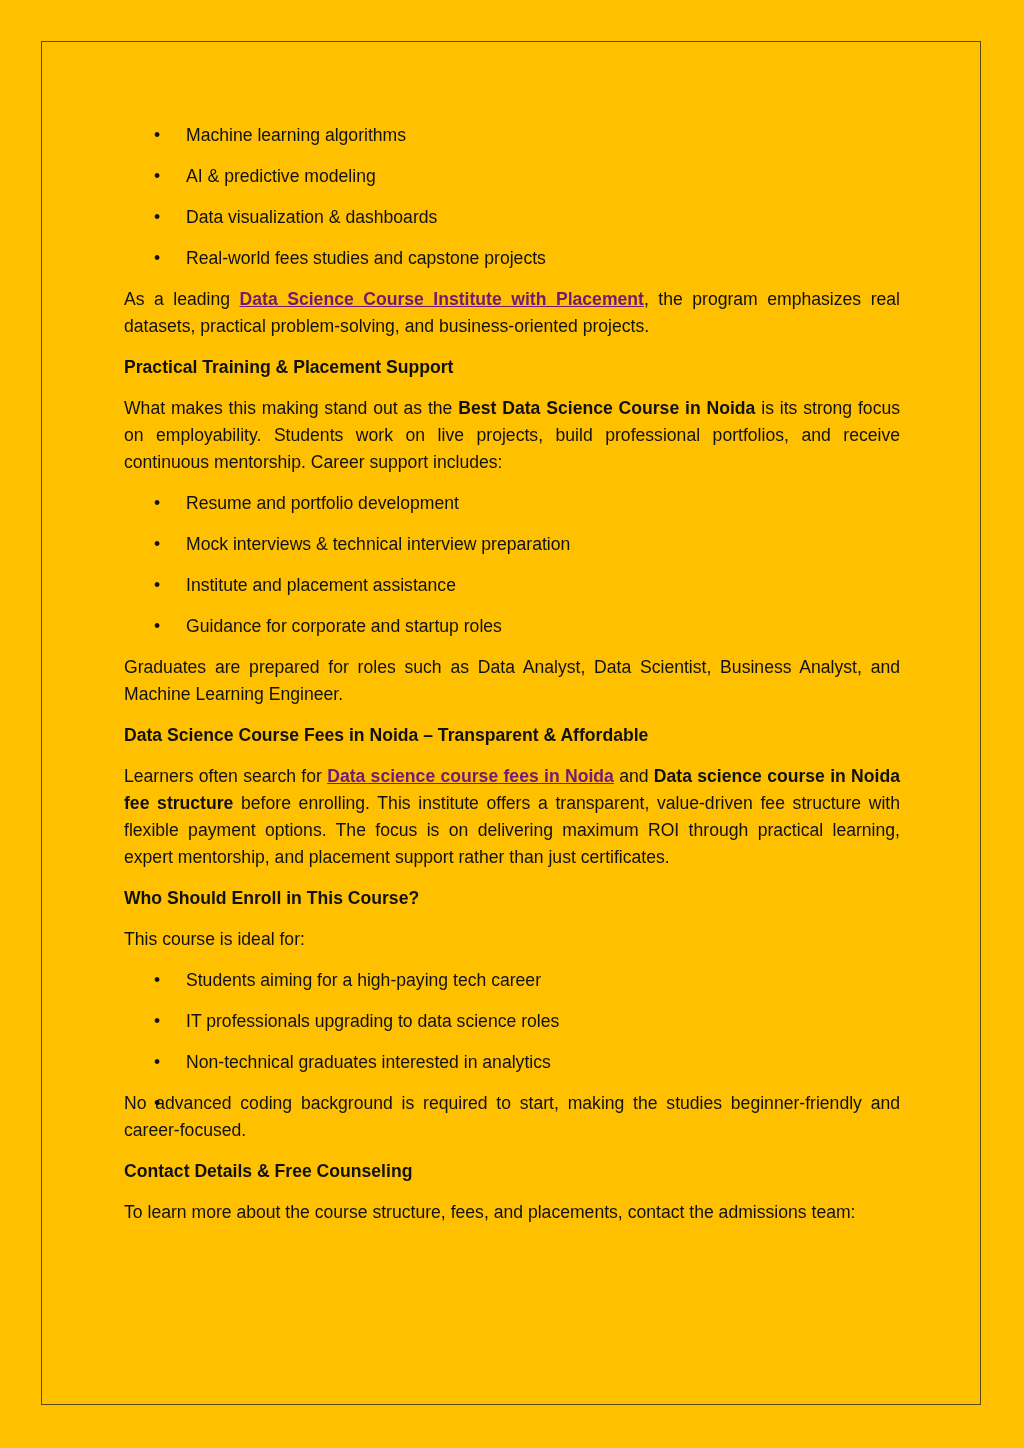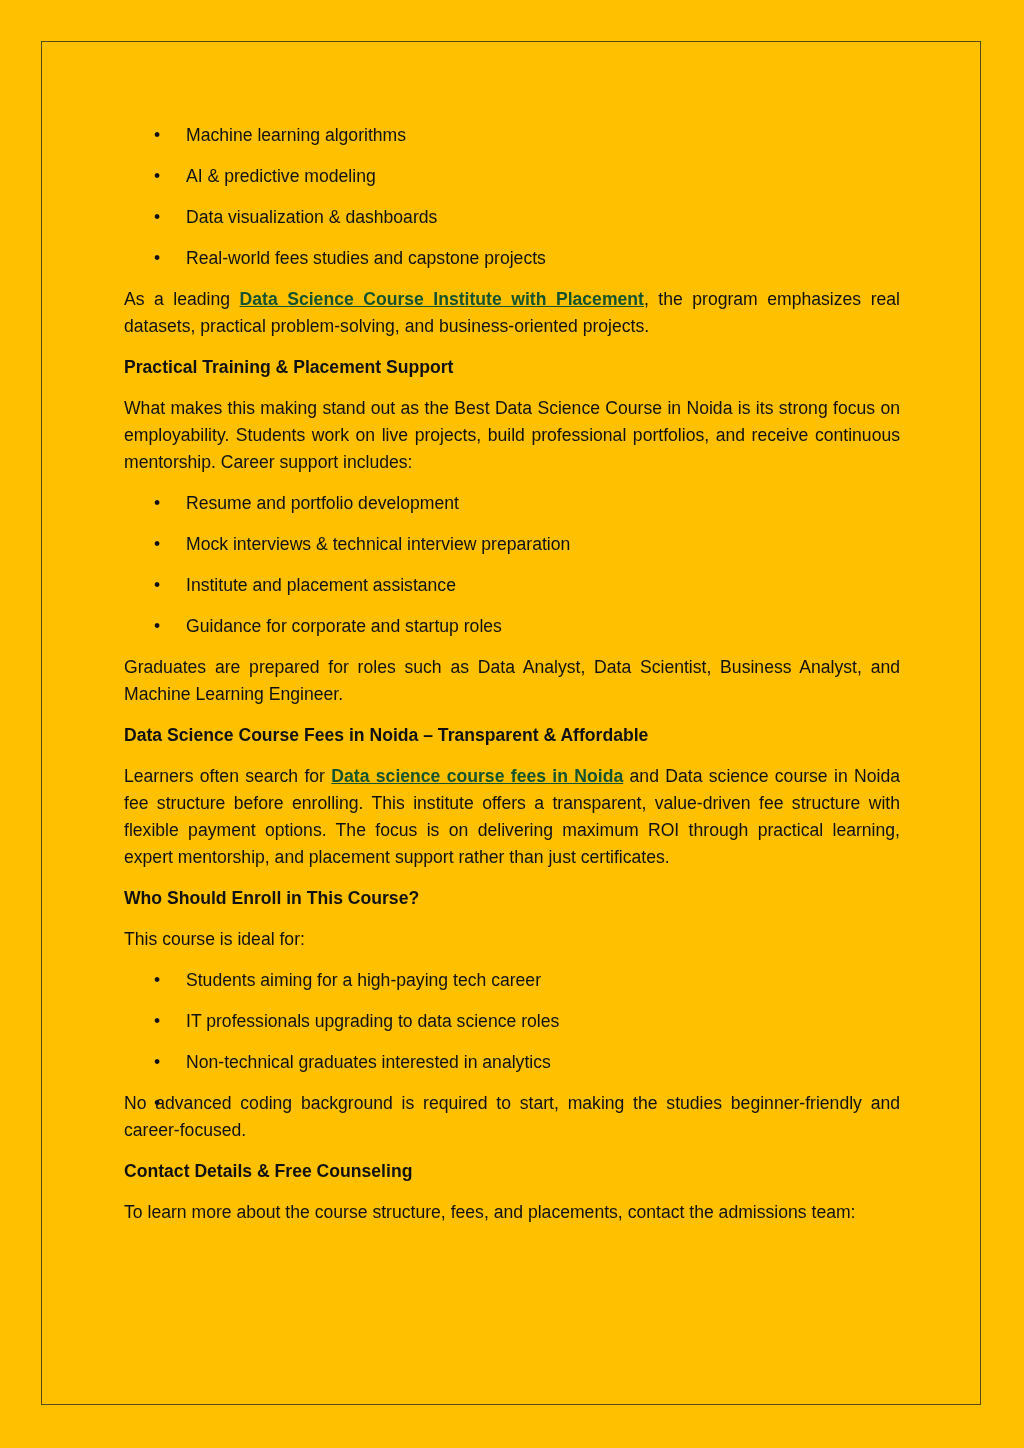--- a/index.html
+++ b/index.html
@@ -23,22 +23,22 @@
     left:124px; top:122px;
     width:776px;
     font-size:17.6px;
     line-height:27px;
   }
   .content p { margin:0 0 14px 0; text-align:justify; }
   .content ul { margin:0 0 14px 0; padding:0; list-style:none; }
   .content li { position:relative; padding-left:62px; margin:0 0 14px 0; }
   .content li .bullet { position:absolute; left:30px; top:0; }
   .heading { font-weight:bold; }
-  a.link { color:#14532d; text-decoration:underline; font-weight:bold; }
-  b { font-weight:normal; }
+  a.link { color:#701a75; text-decoration:underline; font-weight:bold; }
+  b { font-weight:bold; }
 </style>
 </head>
 <body>
 
 <div class="frame"></div>
 
 <div class="content">
   <ul>
     <li><span class="bullet">•</span><span>Machine learning algorithms</span></li>
     <li><span class="bullet">•</span><span>AI &amp; predictive modeling</span></li>

